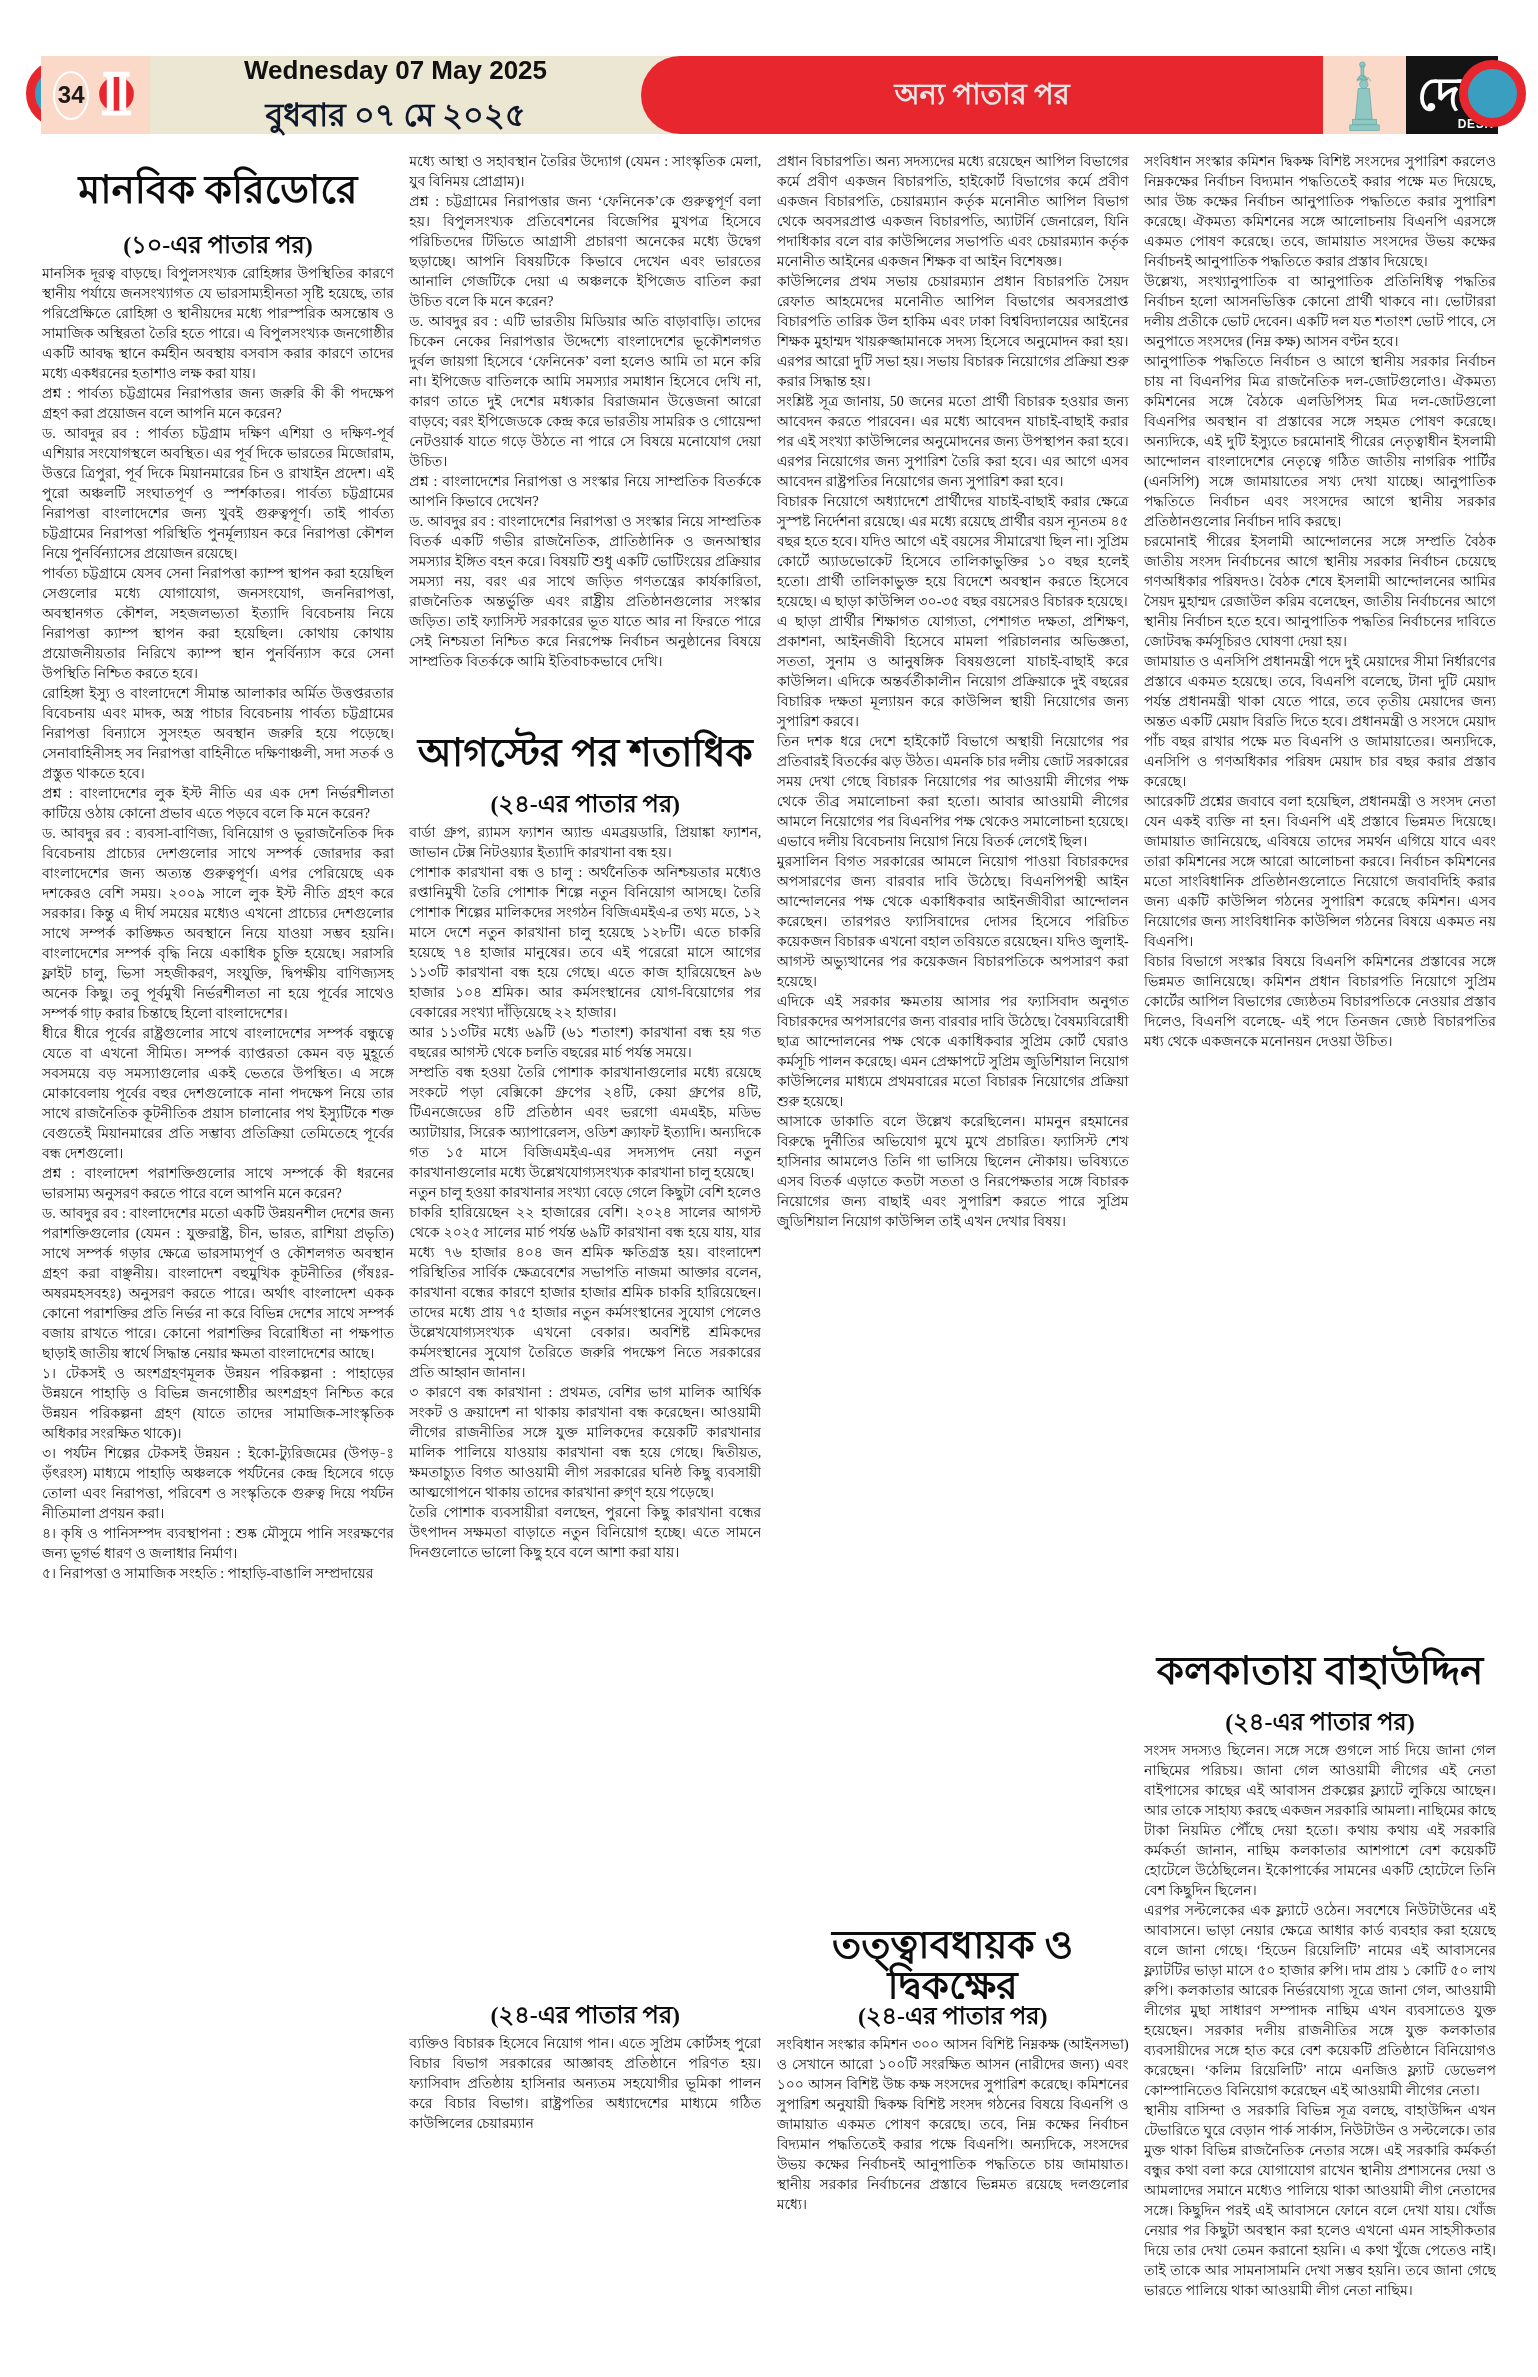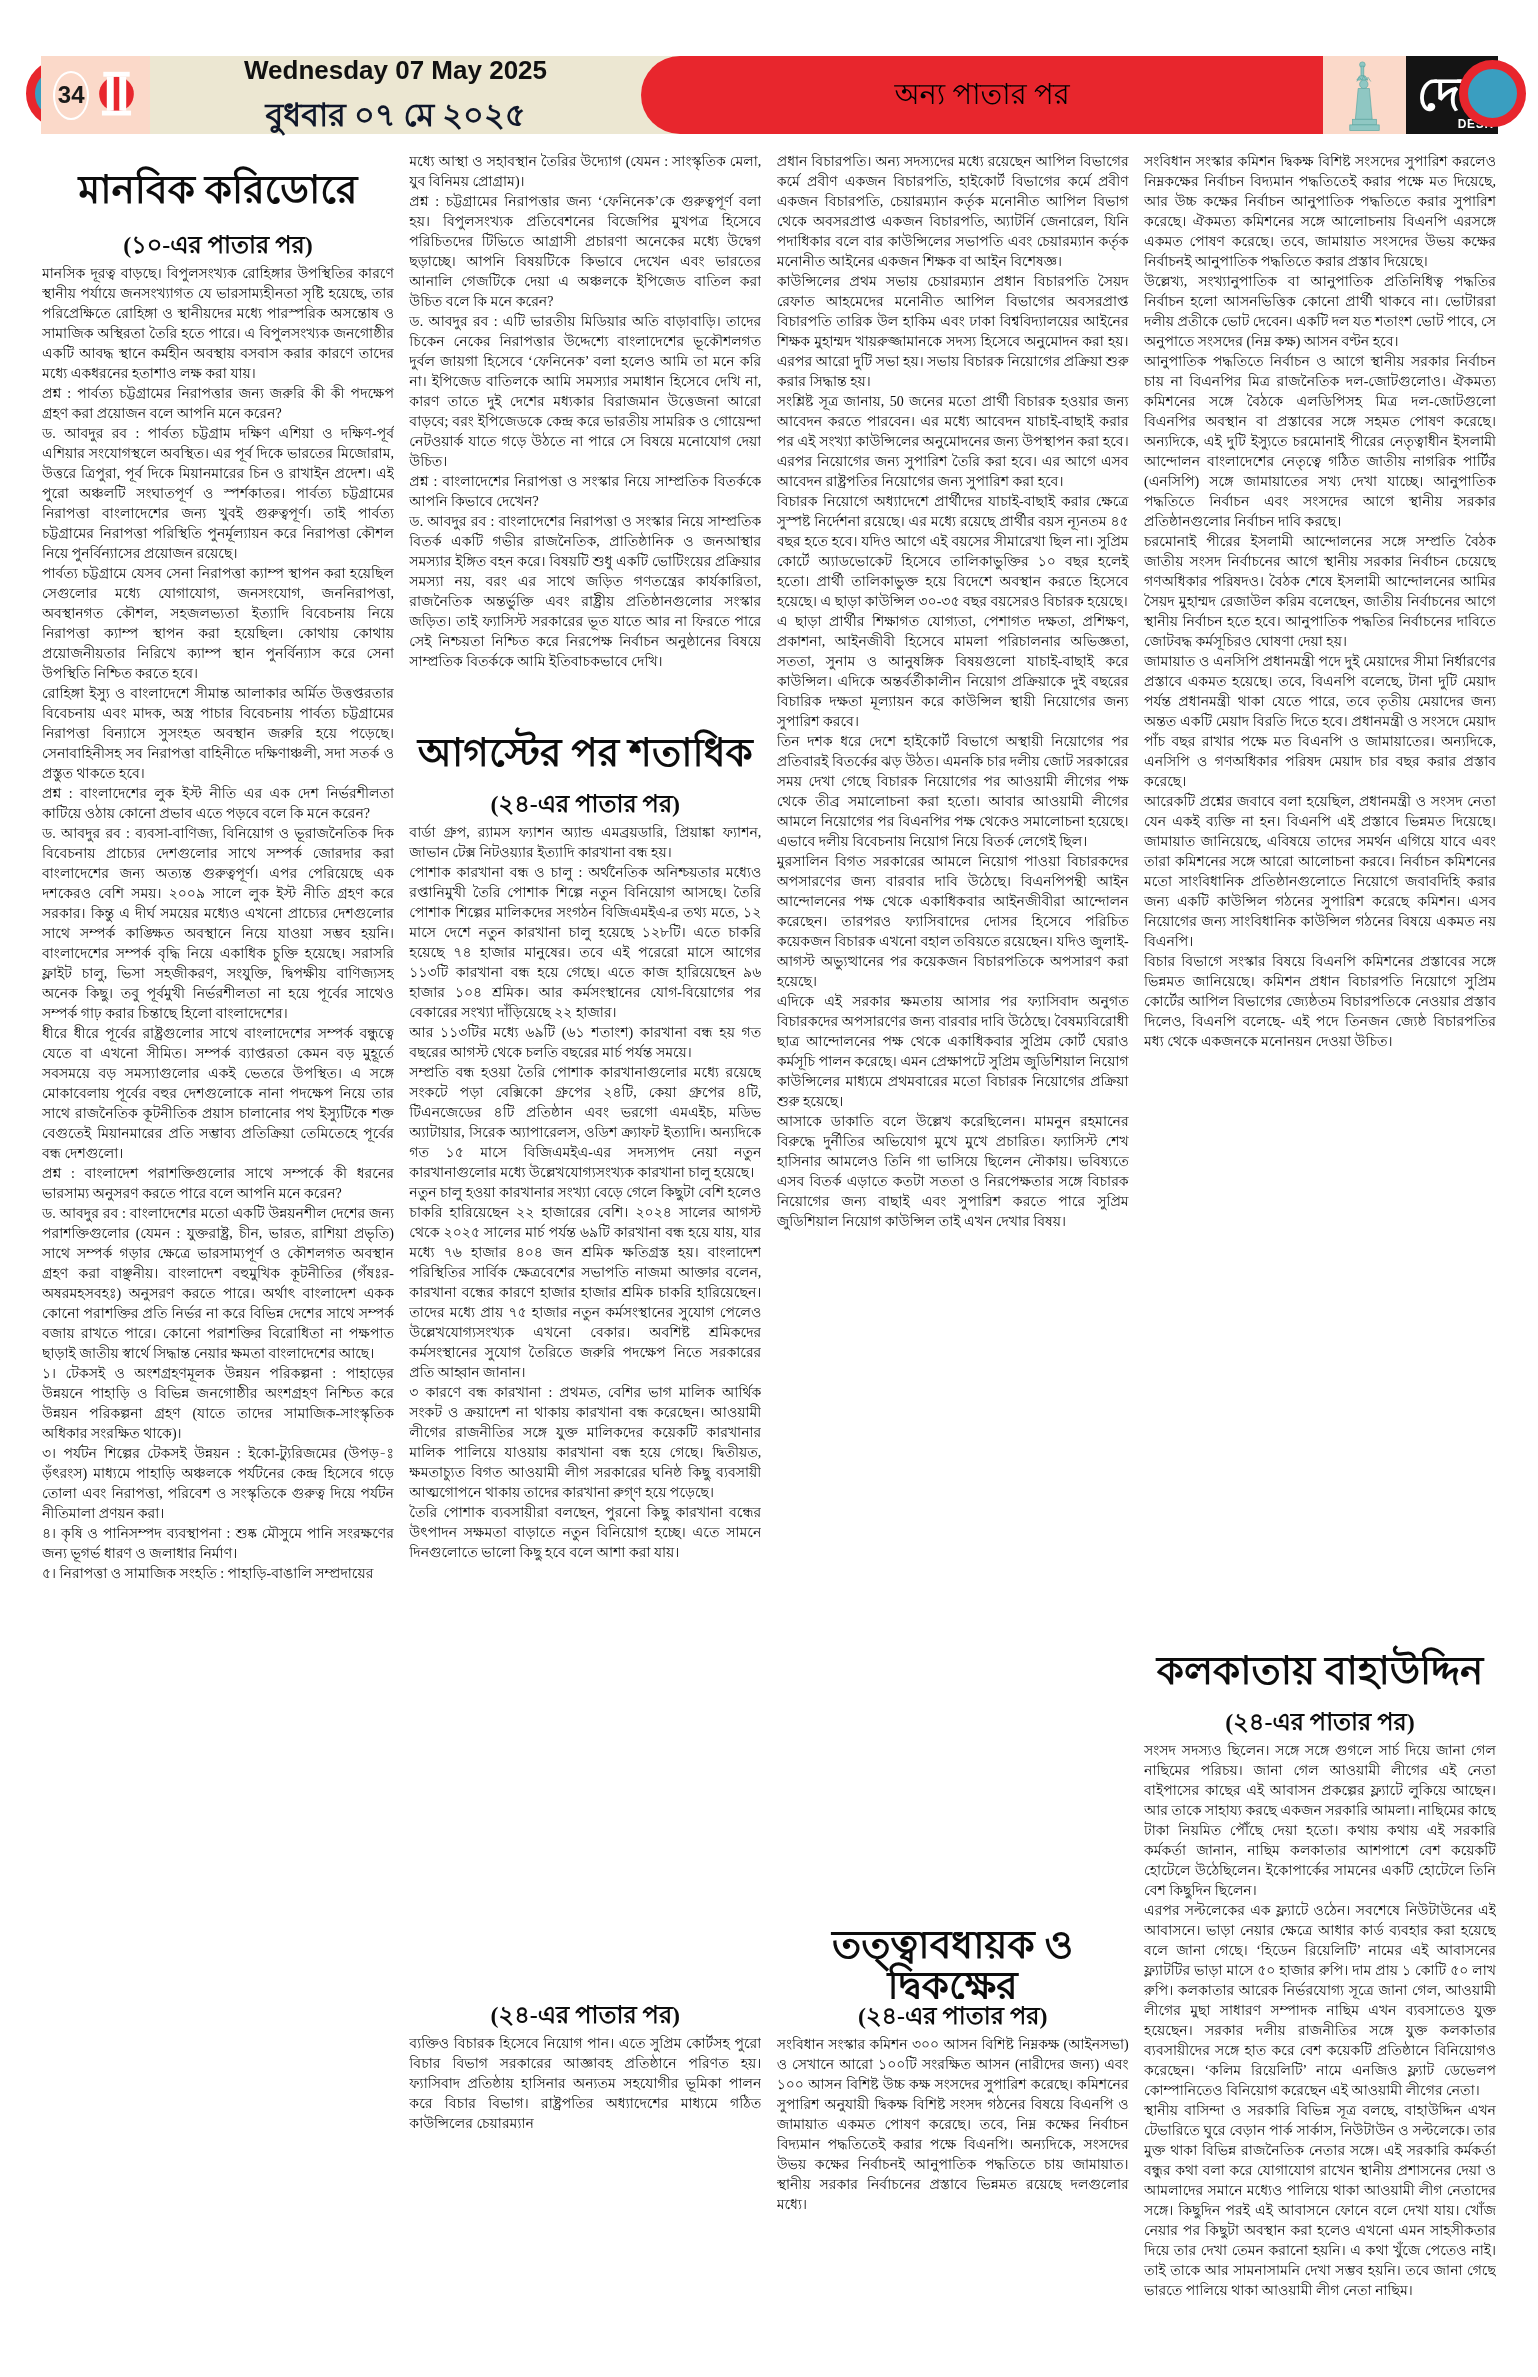--- a/index.html
+++ b/index.html
@@ -11,21 +11,21 @@
   .badge-left{position:absolute;left:-15.4px;top:4.2px;width:67px;height:67px;z-index:1;}
   .badge-right{position:absolute;right:-28px;top:4.2px;width:67px;height:67px;z-index:1;}
   .hdr-pink{width:109px;background:#fbd9c9;display:flex;align-items:center;justify-content:center;gap:5.6px;z-index:2;}
   .num-oval{width:32px;height:45px;border:2.8px solid #ffffff;border-radius:50%;display:flex;align-items:center;justify-content:center;
             font-family:"Liberation Sans",sans-serif;font-weight:bold;font-size:24px;color:#1a1a1a;}
   .hdr-datewrap{flex:1;background:#ece7d2;display:flex;}
   .hdr-date{width:491px;display:flex;flex-direction:column;align-items:center;justify-content:space-between;}
   .date-en{font-family:"Liberation Sans",sans-serif;font-weight:bold;font-size:26px;color:#111;line-height:1.15;}
   .date-bn{font-weight:bold;font-size:32px;color:#0f172a;line-height:1.2;}
   .hdr-red{flex:1;background:#e8262d;border-radius:41px 0 0 41px;display:flex;align-items:center;justify-content:center;}
-  .section-label{color:#000000;font-weight:normal;font-size:29px;}
+  .section-label{color:#e5e5e5;font-weight:bold;font-size:29px;}
   .hdr-statue{width:83px;background:#fbd9c9;display:flex;align-items:flex-end;justify-content:center;}
   .hdr-logo{width:92px;background:#141414;position:relative;display:flex;align-items:center;justify-content:center;}
   .logo-bn{color:#ffffff;font-weight:bold;font-size:46px;line-height:1;}
   .logo-en{position:absolute;right:4.2px;bottom:2.8px;color:#ffffff;font-family:"Liberation Sans",sans-serif;
            font-weight:bold;font-size:12px;letter-spacing:0.7px;}
   
   .cols{position:absolute;left:42px;top:152px;width:1454px;height:2178px;display:flex;gap:15.4px;}
   .col{flex:1;overflow:hidden;}
   .blk{overflow:hidden;}
   .blk.headline{display:flex;align-items:center;justify-content:center;text-align:center;

